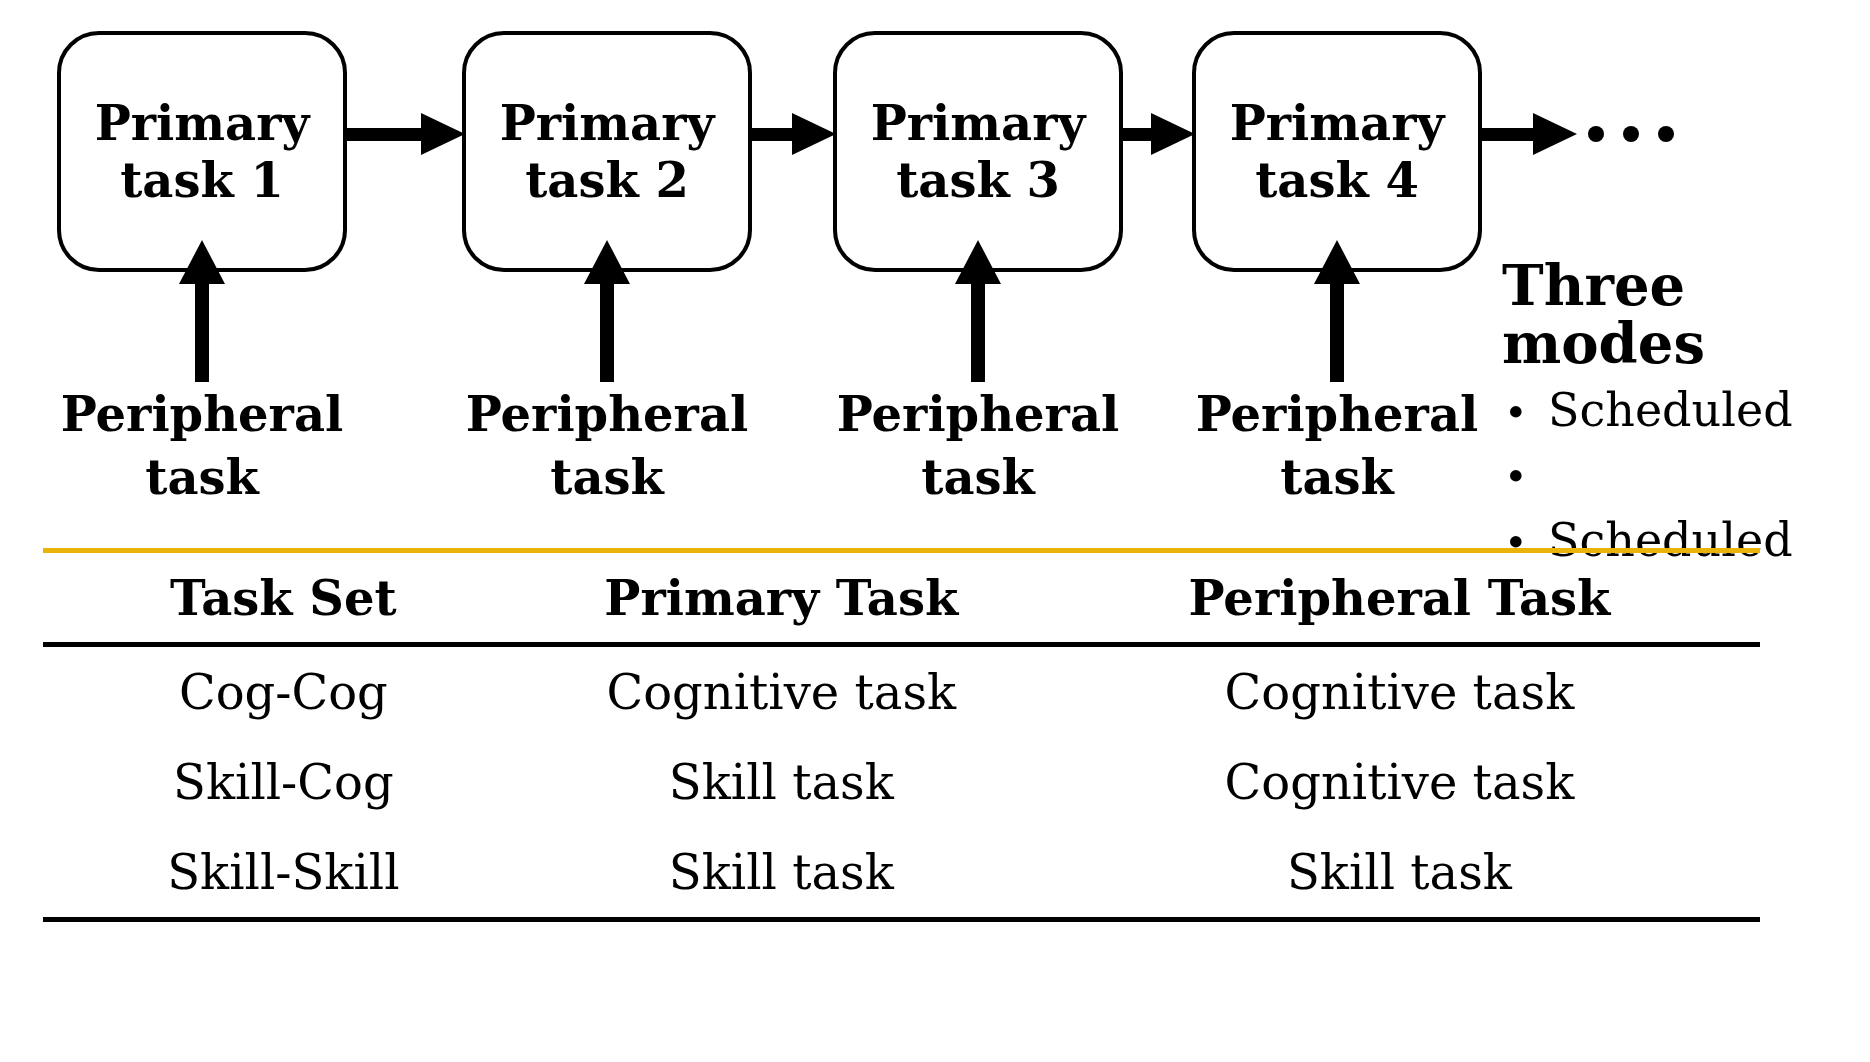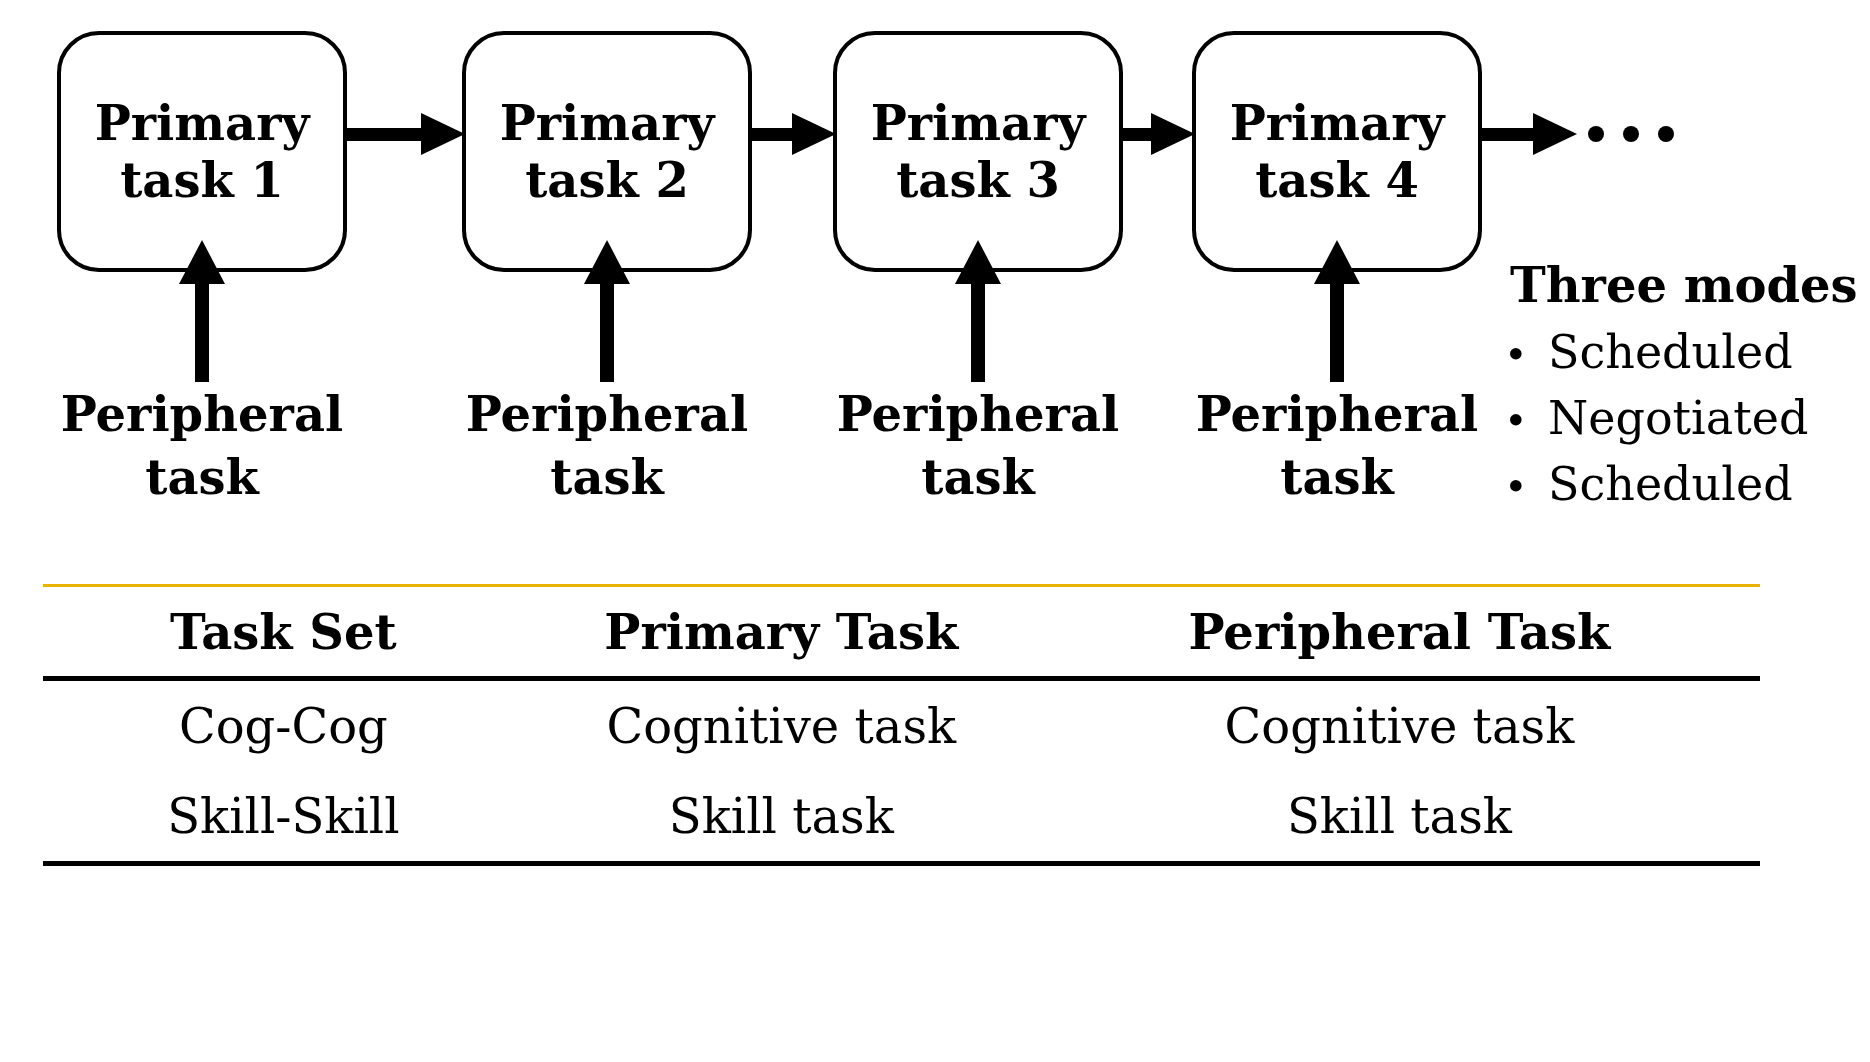--- a/index.html
+++ b/index.html
@@ -128,47 +128,47 @@
 
   
   .modes {
     position: absolute;
     left: 1494px;
     top: 256px;
     width: 376px;
   }
   .modes-title {
     font-weight: bold;
-    font-size: 48px;
+    font-size: 56px;
     line-height: 58px;
-    margin-left: 16px;
+    margin-left: 8px;
   }
   .mode-list { margin-top: 6px; }
   .mode-item {
     display: flex;
     align-items: baseline;
     font-size: 46px;
     line-height: 64px;
   }
   .mode-item .bullet {
     width: 54px;
     padding-left: 10px;
     box-sizing: border-box;
     font-size: 40px;
   }
 
   
   .data-table {
     position: absolute;
     left: 43px;
-    top: 584px;
+    top: 548px;
     width: 1717px;
     border-collapse: collapse;
     table-layout: fixed;
-    border-top: 3px solid #eab308;
+    border-top: 5px solid #eab308;
     border-bottom: 5px solid #000;
   }
   .data-table thead {
     border-bottom: 5px solid #000;
   }
   .data-table th {
     height: 89px;
     font-weight: bold;
     font-size: 48px;
     text-align: center;
@@ -256,21 +256,20 @@
 
   <div class="modes">
     <div class="modes-title">Three modes</div>
     <div class="mode-list">
       <div class="mode-item">
         <span class="bullet">•</span>
         <span>Scheduled</span>
       </div>
       <div class="mode-item">
         <span class="bullet">•</span>
-        <span>Negotiated</span>
       </div>
       <div class="mode-item">
         <span class="bullet">•</span>
         <span>Scheduled</span>
       </div>
     </div>
   </div>
 
   <table class="data-table">
     <colgroup>
@@ -285,20 +284,25 @@
         <th>Peripheral Task</th>
       </tr>
     </thead>
     <tbody>
       <tr>
         <td>Cog-Cog</td>
         <td>Cognitive task</td>
         <td>Cognitive task</td>
       </tr>
       <tr>
+        <td>Skill-Cog</td>
+        <td>Skill task</td>
+        <td>Cognitive task</td>
+      </tr>
+      <tr>
         <td>Skill-Skill</td>
         <td>Skill task</td>
         <td>Skill task</td>
       </tr>
     </tbody>
   </table>
 
 </div>
 
 </body></html>

